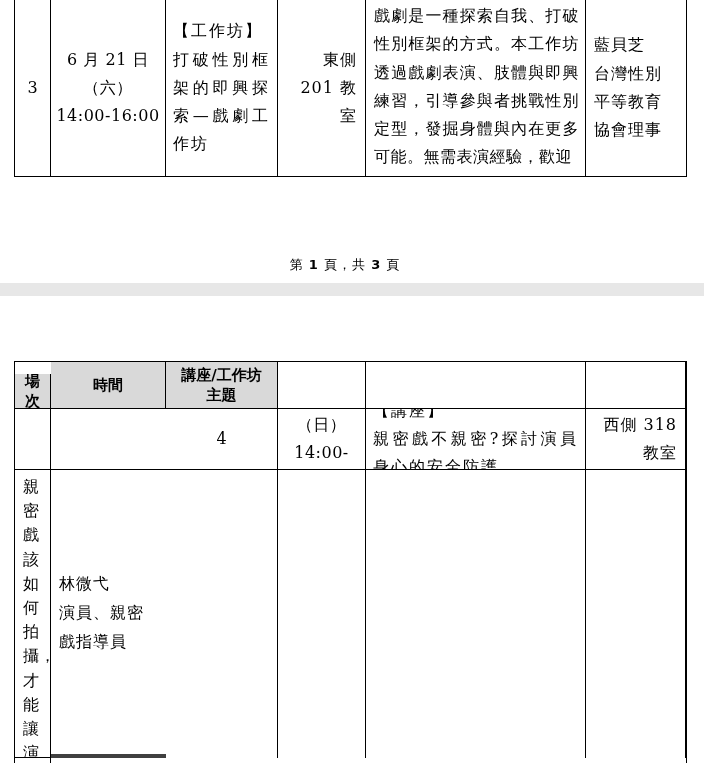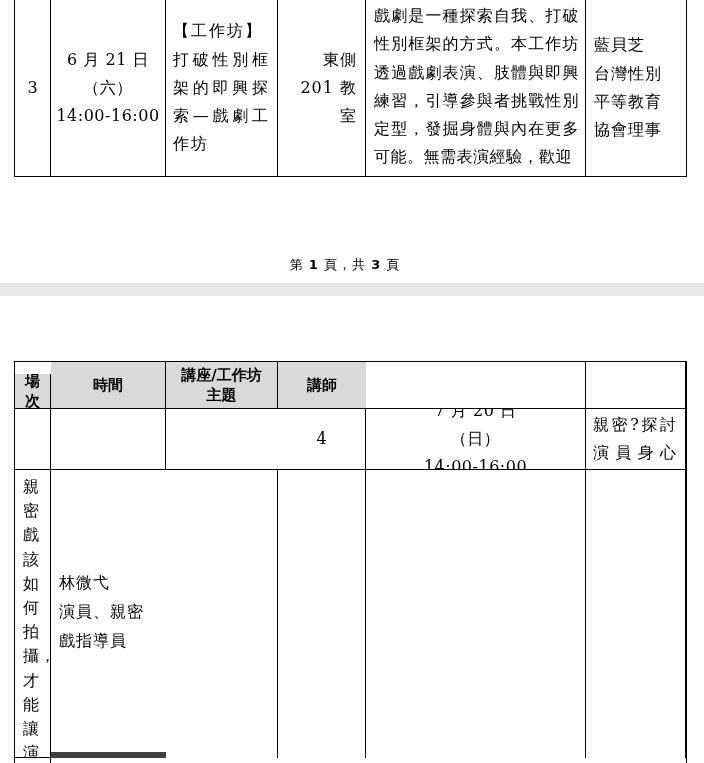--- a/index.html
+++ b/index.html
@@ -101,36 +101,36 @@
   <span>頁</span>
 </div>
 
 <div id="page-gap"></div>
 
 <div id="table2" class="doc-table">
 
   <div class="cell hcell h-seq">場次</div>
   <div class="cell hcell">時間</div>
   <div class="cell hcell h-topic">講座/工作坊主題</div>
-  <div class="cell hcell last">講師</div>
 
   <div class="cell r2 seq" style="border-bottom:1px solid #000"></div>
   <div class="cell r2 time" style="border-bottom:1px solid #000"></div>
   <div class="cell r2 topic" style="border-bottom:1px solid #000"></div>
   <div class="cell r2 loc" style="border-bottom:1px solid #000"></div>
   <div class="cell r2 lect last" style="border-bottom:1px solid #000"></div>
 
   <div class="cell r3 seq" style="border-bottom:1px solid #000">4</div>
   <div class="cell r3 time" style="border-bottom:1px solid #000;line-height:28px">7 月 20 日
 （日）
 14:00-16:00</div>
   <div class="cell r3 topic" style="border-bottom:1px solid #000;line-height:28px">【講座】
 親密戲不親密?探討演員身心的安全防護</div>
+  <div class="cell r3 loc" style="border-bottom:1px solid #000;line-height:28px">西側 318 教室</div>
   <div class="cell r3 content" style="border-bottom:1px solid #000;padding-top:5px">親密戲該如何拍攝，才能讓演員感到安全與被尊重？隨著 2023 年臺灣 MeToo 運動引發關注，親密指導員的專業角色逐漸受到重視。本講座將邀請親密指導員分享他們如何透過細緻的溝通與規範，守護演員的身心界線，並為劇組營造安心的合作氛圍。一起來探索親密戲背後的用心與尊重，為表演帶來更多信任與溫度。</div>
-  <div class="cell r3 lect last" style="border-bottom:6px solid #404040">林微弋
+  <div class="cell r3 lect last" style="border-bottom:4px solid #404040">林微弋
 演員、親密戲指導員</div>
 
   <div class="cell"></div>
   <div class="cell"></div>
   <div class="cell"></div>
   <div class="cell"></div>
   <div class="cell"></div>
   <div class="cell last"></div>
 </div>
 

